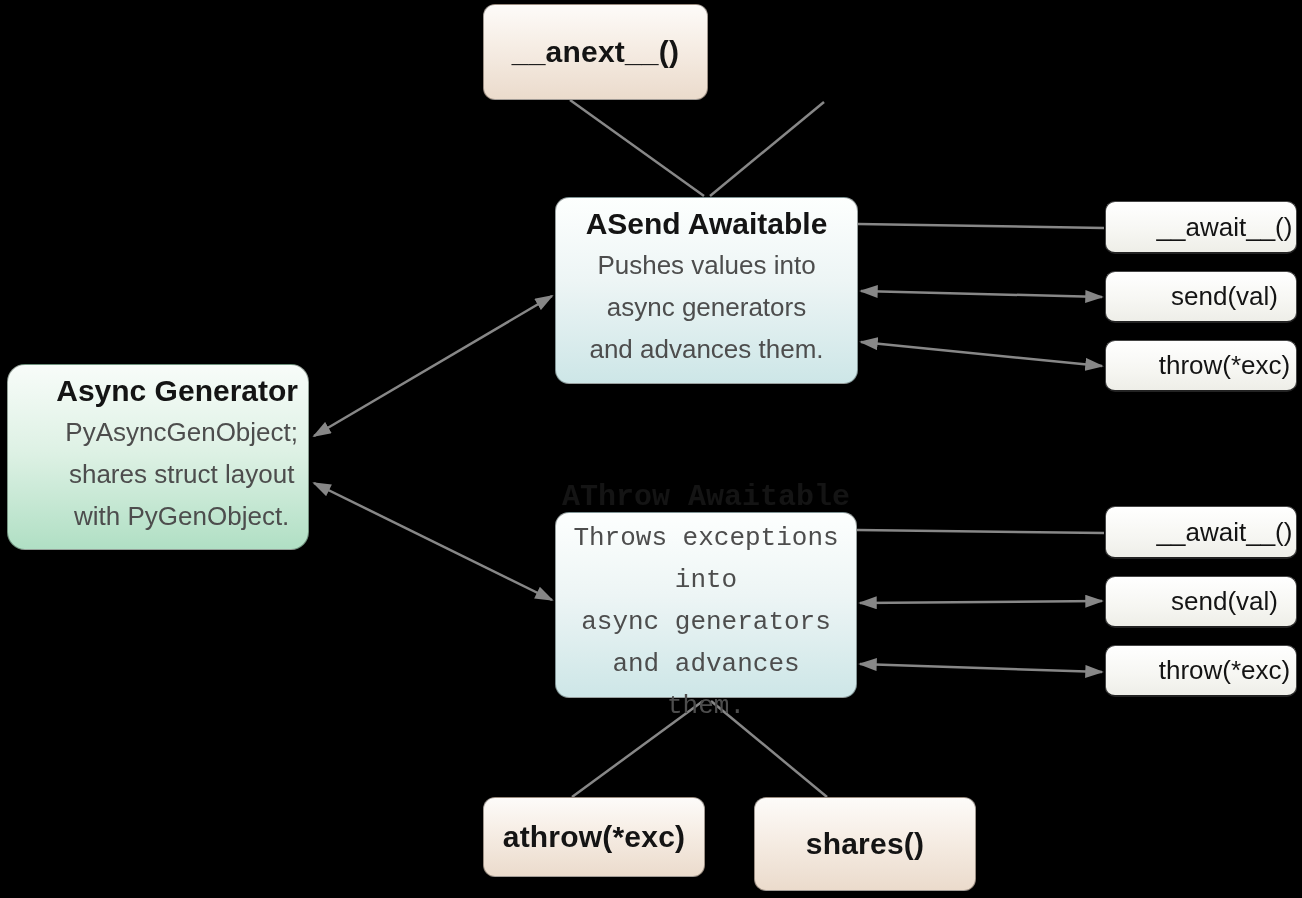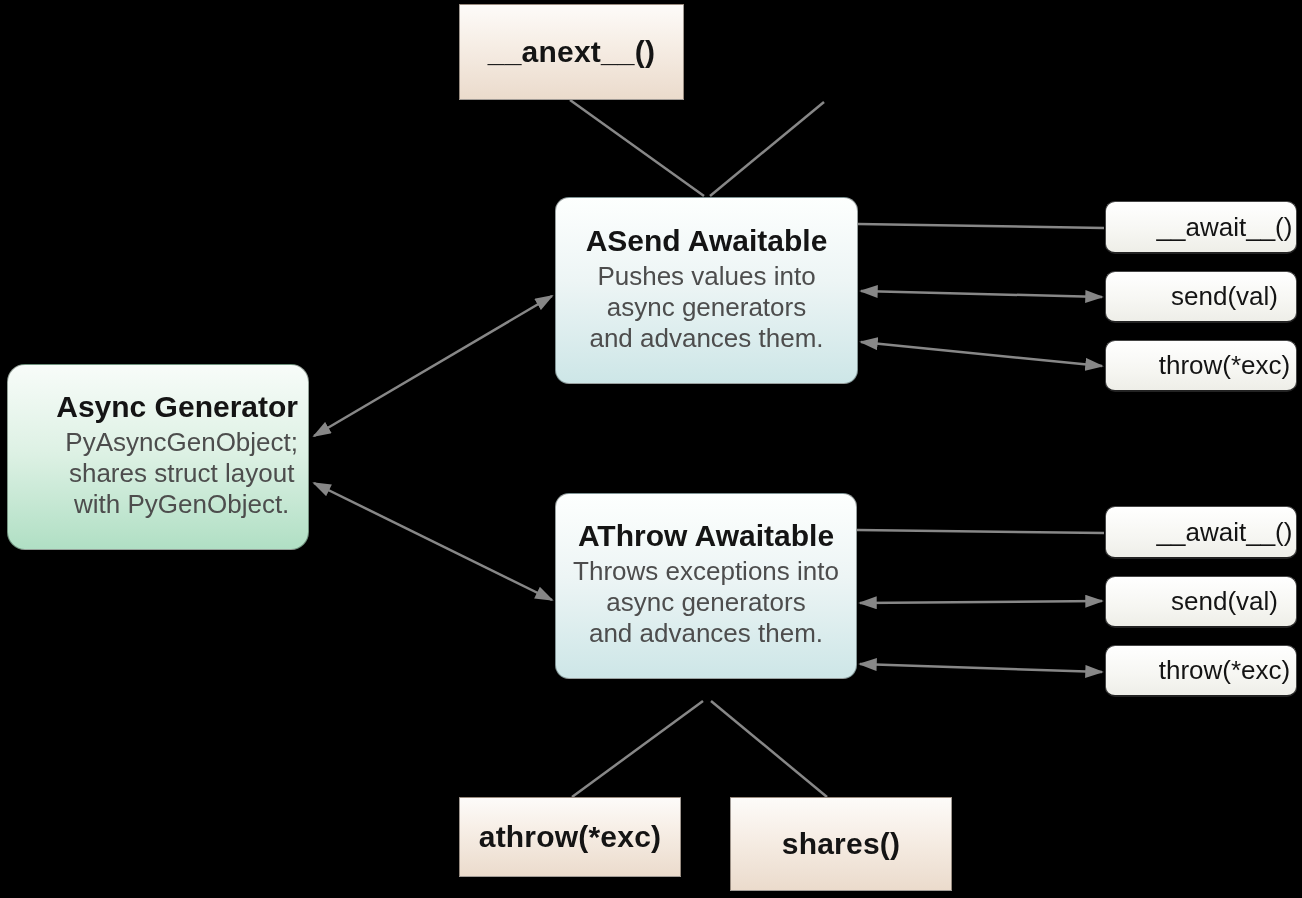--- a/index.html
+++ b/index.html
@@ -36,21 +36,22 @@
     box-sizing: border-box;
     display: flex;
     flex-direction: column;
     align-items: center;
     justify-content: center;
     text-align: center;
   }
   .tan {
     background: linear-gradient(180deg, var(--tan-top, #fdfbf9) 0%, #f7efe7 38%, var(--tan-bottom, #ebdbcc) 100%);
     border: 1px solid rgba(50, 40, 30, 0.45);
-    border-radius: 0;
+    border-radius: 12px;
+    margin-left: 24px;
   }
   .teal {
     background: linear-gradient(180deg, var(--teal-top, #fdfffe) 0%, #edf5f5 45%, var(--teal-bottom, #cde6e7) 100%);
     border: 1px solid rgba(30, 45, 45, 0.45);
     border-radius: 14px;
   }
   .green {
     background: linear-gradient(180deg, var(--green-top, #f8fcf9) 0%, #ddf1e4 48%, var(--green-bottom, #b0dfc4) 100%);
     border: 1px solid rgba(30, 50, 38, 0.45);
     border-radius: 18px;
@@ -81,21 +82,21 @@
     font-size: 30px;
     font-weight: 700;
     color: var(--title-text, #141414);
     margin-bottom: 3px;
     white-space: nowrap;
   }
   .main-desc {
     font-size: 26px;
     font-weight: 400;
     color: var(--desc-text, #4d4d4d);
-    line-height: 31px;
+    line-height: 42px;
     white-space: pre-line;
   }
 </style>
 </head>
 <body>
 
 <div class="stage">
 
   <svg class="edges" width="1302" height="898" viewBox="0 0 1302 898" xmlns="http://www.w3.org/2000/svg">
     <defs>
@@ -133,21 +134,21 @@
 and advances them.</div>
   </div>
 
   <div class="box green main-box" style="left:7px; top:364px; width:302px; height:186px;">
     <div class="main-title">Async Generator</div>
     <div class="main-desc">PyAsyncGenObject;
 shares struct layout
 with PyGenObject.</div>
   </div>
 
-  <div class="box teal main-box" style="left:555px; top:493px; width:302px; height:186px;">
+  <div class="box teal main-box" style="left:555px; top:512px; width:302px; height:186px;font-family:Liberation Mono, monospace;">
     <div class="main-title">AThrow Awaitable</div>
     <div class="main-desc">Throws exceptions into
 async generators
 and advances them.</div>
   </div>
 
   <div class="box method" style="left:1105px; top:201px; width:192px; height:53px;">
     <span class="method-label">__await__()</span>
   </div>
   <div class="box method" style="left:1105px; top:271px; width:192px; height:52px;">

